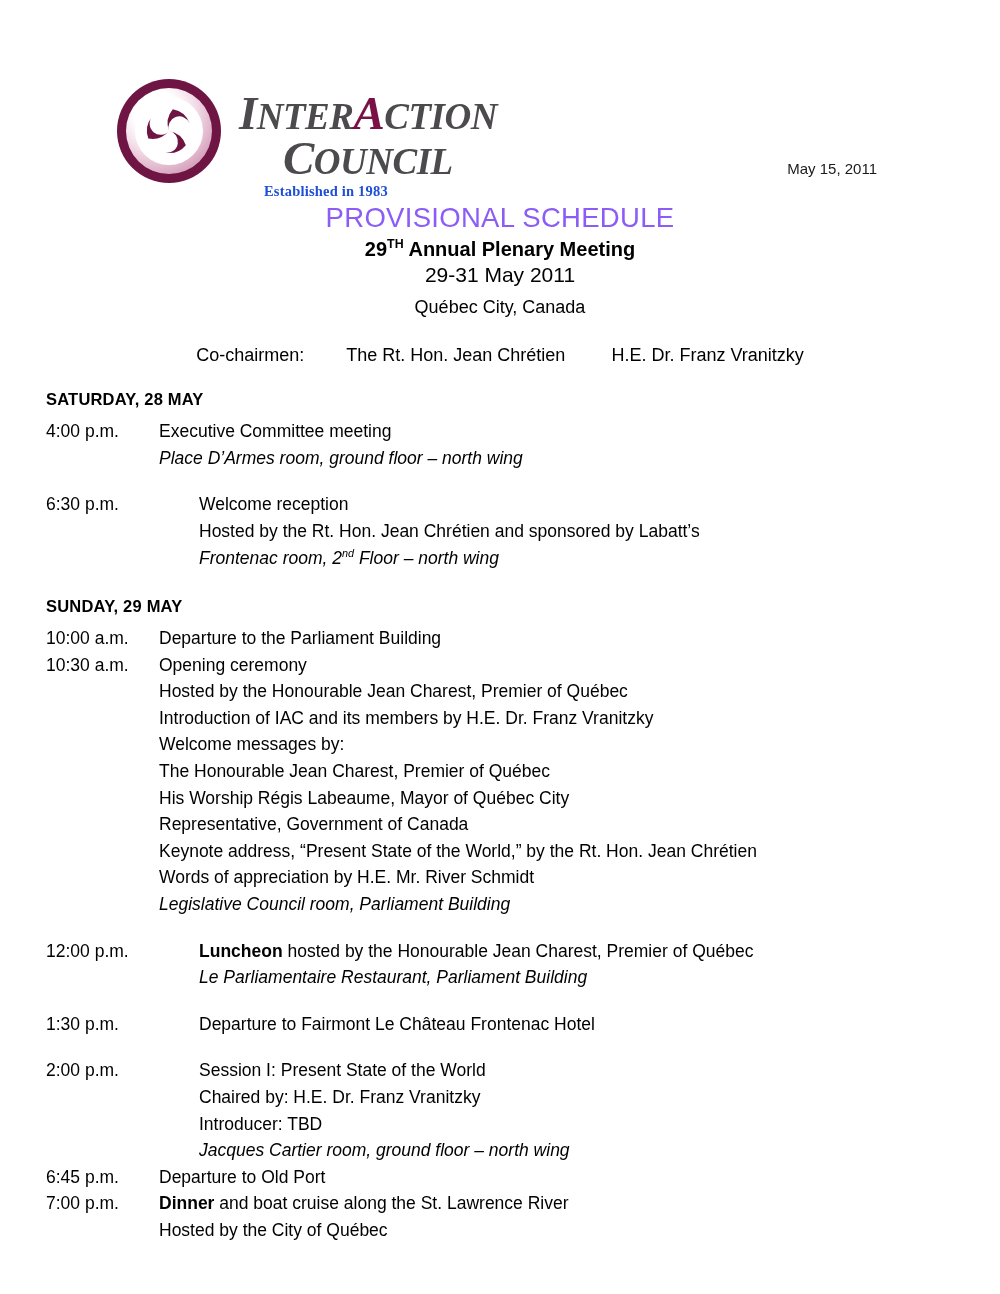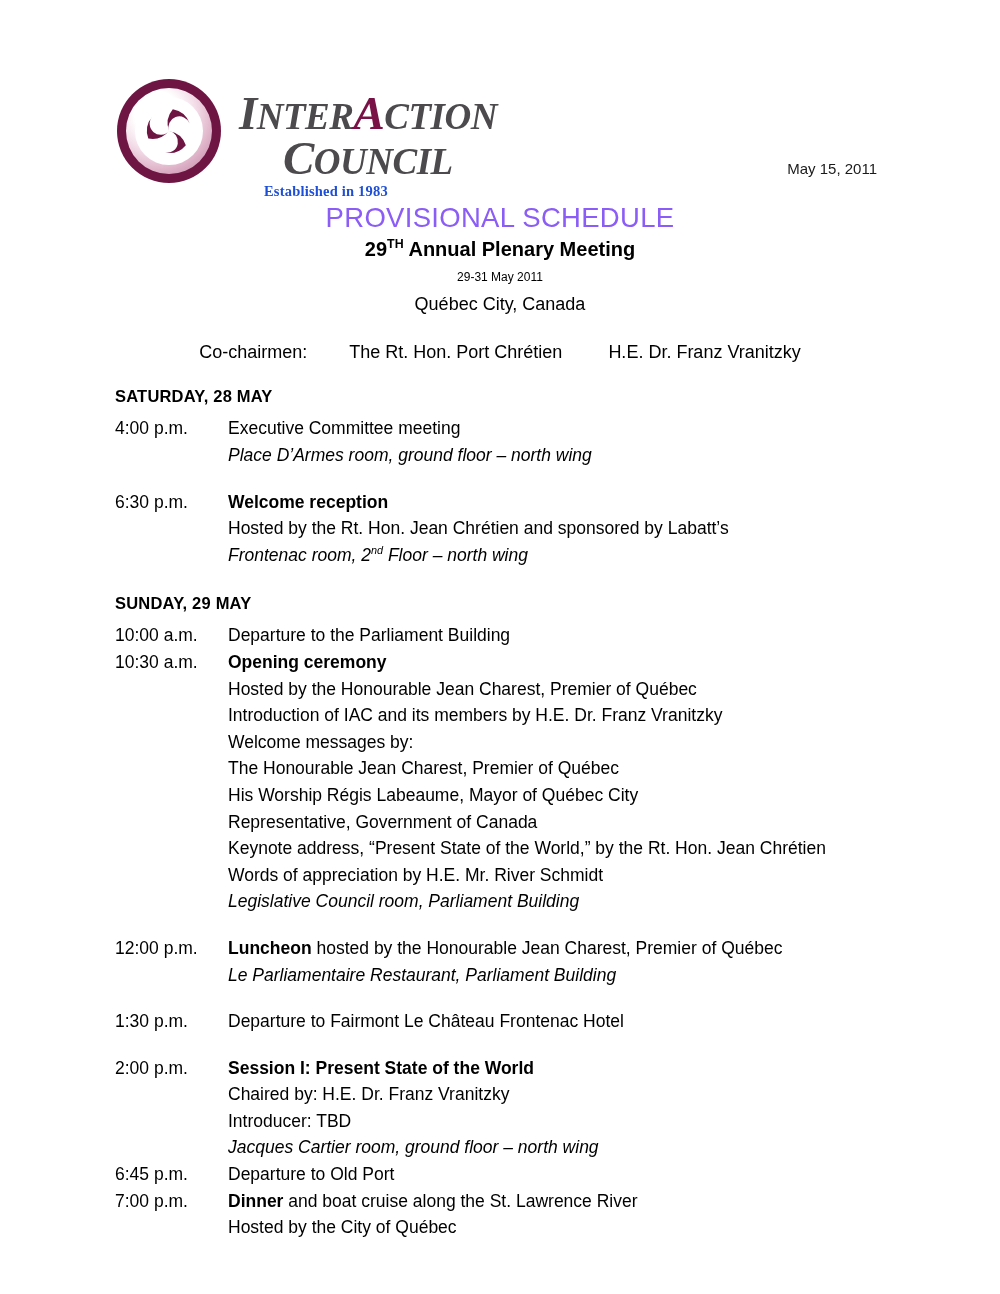--- a/index.html
+++ b/index.html
@@ -122,22 +122,21 @@
     font-weight: bold;
     margin-top: 3px;
     line-height: 1.2;
   }
   .title-sub sup {
     font-size: 0.62em;
     vertical-align: super;
     line-height: 0;
   }
   .title-dates {
-    font-size: 12px;
-    margin-top: 9px;
+    font-size: 21px;
     line-height: 1.3;
   }
   .title-place {
     font-size: 18px;
     margin-top: 7px;
     line-height: 1.3;
   }
 
   
   .cochair-row {
@@ -145,55 +144,55 @@
     text-align: center;
     font-size: 18px;
     white-space: nowrap;
   }
   .cochair-label { margin-right: 42px; }
   .cochair-name-1 { margin-right: 46px; }
 
   
   .schedule {
     margin-top: 24px;
-    padding-left: 115px;
+    padding-left: 46px;
     padding-right: 60px;
   }
   .day-heading {
     font-size: 16.5px;
     font-weight: bold;
     letter-spacing: 0.2px;
     margin-top: 0;
     margin-bottom: 9px;
   }
   .day-block + .day-block { margin-top: 26px; }
 
   .entry {
     display: flex;
     align-items: flex-start;
   }
   .entry + .entry { margin-top: 0; }
-  .entry.gap { margin-top: 20px; }
+  .entry.gap { margin-top: 20px; gap: 40px; }
 
   .entry-time {
     flex: 0 0 113px;
     width: 113px;
     font-size: 17.5px;
     line-height: 1.52;
     padding-right: 35px;
     box-sizing: border-box;
     white-space: nowrap;
   }
   .entry-body {
     flex: 1 1 auto;
     font-size: 17.5px;
     line-height: 1.52;
   }
   .line { display: block; }
-  .line.bold { font-weight: bold; }
+  .line.bold { font-weight: normal; }
   .line.italic { font-style: italic; }
   .line sup {
     font-size: 0.62em;
     vertical-align: super;
     line-height: 0;
   }
   .b { font-weight: bold; }
 </style>
 </head>
 <body>
@@ -227,21 +226,21 @@
   </div>
 
   <div class="title-block">
     <div class="title-main">PROVISIONAL SCHEDULE</div>
     <div class="title-sub"><span>29</span><sup>TH</sup><span> Annual Plenary Meeting</span></div>
     <div class="title-dates">29-31 May 2011</div>
     <div class="title-place">Québec City, Canada</div>
   </div>
 
   <div class="cochair-row">
-    <span class="cochair-label">Co-chairmen:</span><span class="cochair-name-1">The Rt. Hon. Port Chrétien</span><span>H.E. Dr. Franz Vranitzky</span>
+    <span class="cochair-label">Co-chairmen:</span><span class="cochair-name-1">The Rt. Hon. Jean Chrétien</span><span>H.E. Dr. Franz Vranitzky</span>
   </div>
 
   <div class="schedule">
 
     <div class="day-block">
       <div class="day-heading">SATURDAY, 28 MAY</div>
       <div id="sat-entries">
           <div class="entry">
             <div class="entry-time">4:00 p.m.</div>
             <div class="entry-body">

